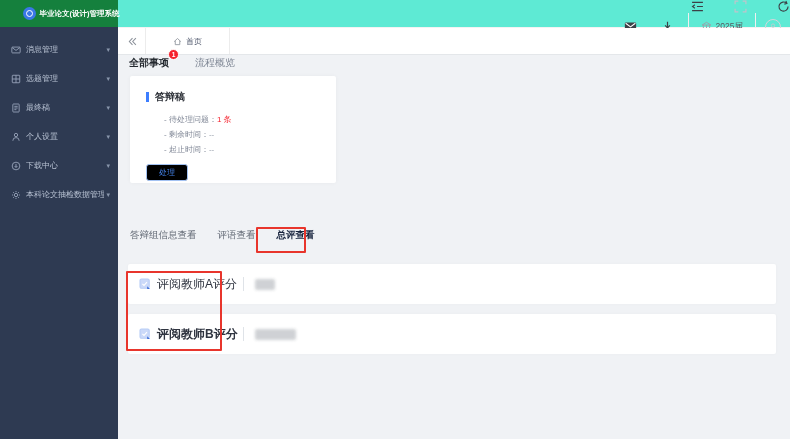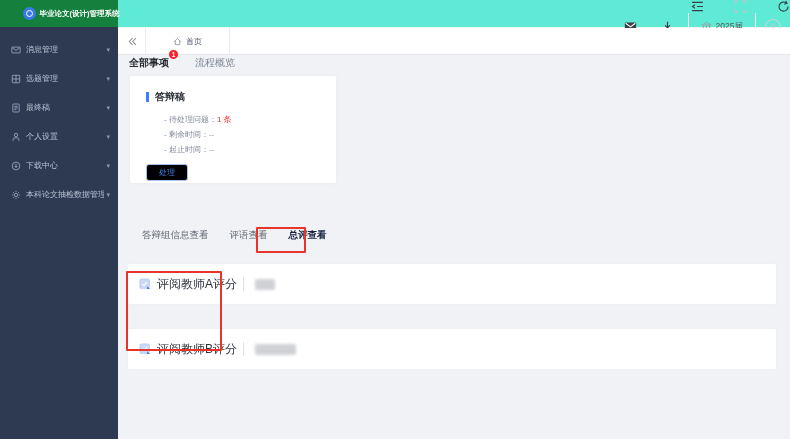--- a/index.html
+++ b/index.html
@@ -67,28 +67,28 @@
   .card-title { display:flex; align-items:center; margin:14px 0 0 16px; font-size:10px; font-weight:bold; color:#2b2f36; }
   .card-title .bar { width:3px; height:10px; background:#3d7eff; margin-right:6px; }
   .card-details { margin:8px 0 0 16px; }
   .detail-line { font-size:8px; color:#818897; line-height:15px; white-space:nowrap;margin-left:18px; }
   .detail-line .red { color:#f5222d; }
   .detail-line .dim { color:#9aa1ad; }
   .handle-btn { margin:7px 0 0 16px; width:42px; height:17px; border:1px solid #a3c2f2; border-radius:3px;
                 background:#000000; color:#4482e8; font-size:8px; display:flex; align-items:center;
                 justify-content:center; cursor:pointer; }
 
-  .review-tabs { position:absolute; left:24px; top:174px; display:flex; align-items:center; }
+  .review-tabs { position:absolute; left:12px; top:174px; display:flex; align-items:center; }
   .rtab { font-size:9.5px; color:#5f6672; margin-right:21px; cursor:pointer; }
   .rtab.active { color:#17233d; font-weight:bold; }
 
   .score-row { position:absolute; left:10px; width:648px; height:40px; background:#fff; border-radius:2px;
                display:flex; align-items:center; box-shadow:0 0 3px rgba(0,0,0,.03); }
   .row-a { top:209px; }
-  .row-b { top:274px; }
+  .row-b { top:259px;font-weight:bold; }
   .sr-icon { margin-left:11px; width:12px; height:12px; display:inline-flex; }
   .sr-icon svg { width:12px; height:12px; }
   .sr-label { margin-left:6px; width:70px; font-size:12px; color:#2f3440; white-space:nowrap; }
   .sr-divider { width:1px; height:14px; background:#dfe3e8; margin-left:16px; }
   .sr-blob { height:11px; margin-left:11px; border-radius:2px; background:#c7cace; filter:blur(1.5px); opacity:.85; }
   .row-a .sr-blob { width:20px; }
   .row-b .sr-blob { width:41px; }
 
   
   .annotation-box { position:absolute; border:2px solid #e8352c; border-radius:1px; z-index:5; pointer-events:none; }

